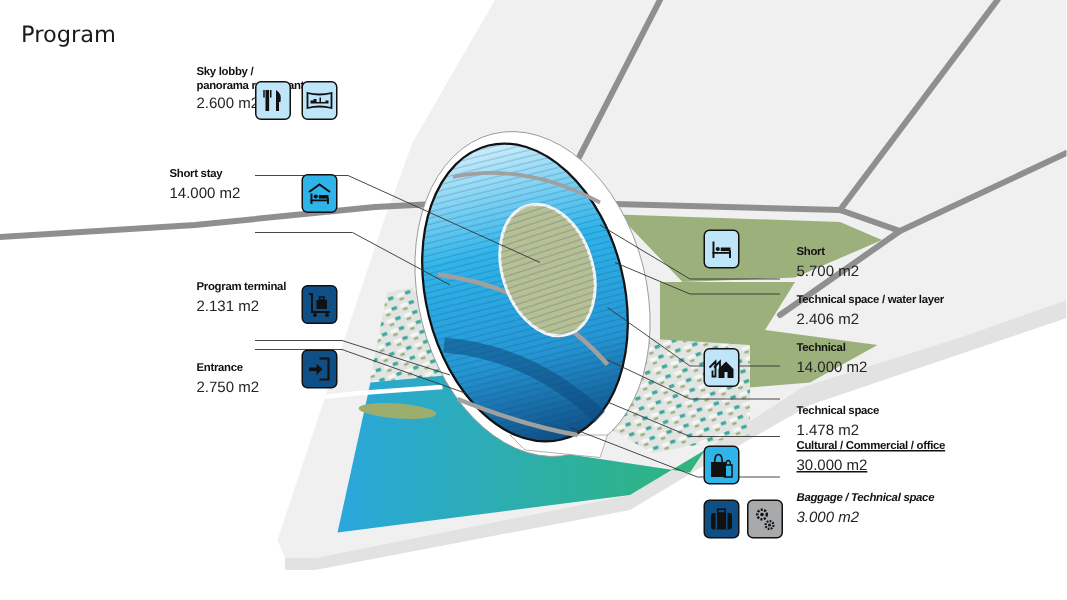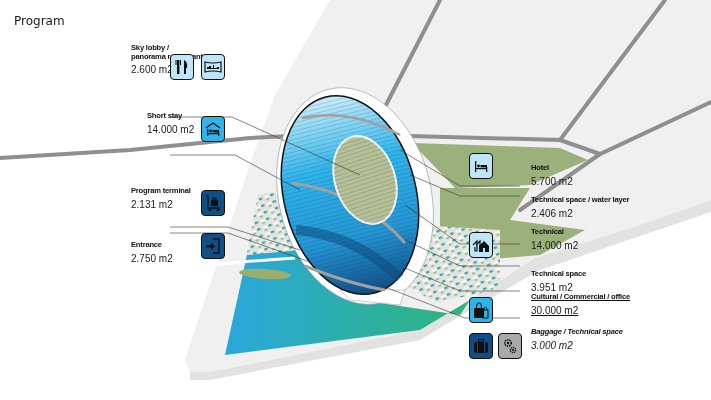--- a/index.html
+++ b/index.html
@@ -1,18 +1,18 @@
 <!DOCTYPE html>
 <html><head>
 <meta charset="utf-8">
 <style>
   html, body { margin:0; padding:0; }
   body { width:711px; height:400px; position:relative; overflow:hidden; background:#ffffff; font-family:"Liberation Sans", sans-serif; }
   #scene { position:absolute; left:0; top:0; width:711px; height:400px; }
-  .title { position:absolute; left:14px; top:14px; font-size:12px; color:#1a1a1a; font-family:"DejaVu Sans", sans-serif; font-weight:normal; }
+  .title { position:absolute; left:14px; top:14px; font-size:15px; color:#1a1a1a; font-family:"DejaVu Sans", sans-serif; font-weight:normal; }
   .label { position:absolute; font-size:7.6px; color:#111; line-height:1.15; }
   .label .name { font-weight:bold; letter-spacing:-0.2px; }
   .label .area { margin-top:3px; font-size:10px; color:#222; }
   .icon { position:absolute; width:24px; height:26px; border:1.6px solid #111; border-radius:4px; box-sizing:border-box; display:flex; align-items:center; justify-content:center; }
   .icon svg { width:18px; height:18px; }
   .c-light { background:#bfe6f8; }
   .c-mid { background:#2fb4ea; }
   .c-dark { background:#0f4f86; }
   .c-grey { background:#a7a9ab; }
 </style>
@@ -107,21 +107,21 @@
       <path d="M11 2 Q15 4 14 10 L13 10 L13 16 L11 16 Z" fill="#111"></path>
     </svg>
 </div>
 <div class="icon c-light" style="left:201px; top:54px;">
   <svg viewBox="0 0 18 18">
       <path d="M1 4 Q9 6 17 4 L17 14 Q9 12 1 14 Z" fill="none" stroke="#111" stroke-width="1.2"></path>
       <path d="M3 11 L3 9 L5 9 L5 8 L7 8 L7 10 L9 10 L9 7 L10 7 L10 10 L13 10 L13 9 L15 9 L15 11 Z" fill="#111"></path>
     </svg>
 </div>
 
-<div class="label" style="left:147px; top:112px;">
+<div class="label" style="left:113px; top:112px;">
   <div class="name">Short stay</div>
   <div class="area">14.000 m2</div>
 </div>
 <div class="icon c-mid" style="left:201px; top:116px;">
   <svg viewBox="0 0 18 18">
       <path d="M2 8 L9 3 L16 8" fill="none" stroke="#111" stroke-width="1.3"></path>
       <rect x="3" y="9" width="1.3" height="7" fill="#111"></rect>
       <circle cx="6.5" cy="11" r="1.4" fill="#111"></circle>
       <rect x="8.5" y="10" width="6.5" height="2.4" fill="#111"></rect>
       <rect x="3" y="13" width="12" height="1.2" fill="#111"></rect>
@@ -149,21 +149,21 @@
 </div>
 <div class="icon c-dark" style="left:201px; top:233px;">
   <svg viewBox="0 0 18 18">
       <path d="M9 2 L15 2 L15 16 L9 16" fill="none" stroke="#111" stroke-width="1.4"></path>
       <rect x="2" y="8" width="6" height="2.4" fill="#111"></rect>
       <path d="M7 5.5 L11 9.2 L7 13 Z" fill="#111"></path>
     </svg>
 </div>
 
 <div class="label" style="left:531px; top:164px;">
-  <div class="name">Hotel</div>
+  <div class="name">Short</div>
   <div class="area">5.700 m2</div>
 </div>
 <div class="icon c-light" style="left:469px; top:153px;">
   <svg viewBox="0 0 18 18">
       <rect x="3" y="4" width="1.3" height="11" fill="#111"></rect>
       <circle cx="6.5" cy="9" r="1.4" fill="#111"></circle>
       <rect x="8.5" y="8" width="6.5" height="2.4" fill="#111"></rect>
       <rect x="3" y="11" width="12" height="1.2" fill="#111"></rect>
       <rect x="14" y="10" width="1.3" height="5" fill="#111"></rect>
     </svg>
@@ -182,21 +182,21 @@
   <svg viewBox="0 0 18 18">
       <path d="M1 9 L5 5 L5 15 L3 15 L3 11" fill="none" stroke="#111" stroke-width="1.2"></path>
       <path d="M4 9 L8 5 L8 15" fill="none" stroke="#111" stroke-width="1.2"></path>
       <path d="M7 10 L12 5 L17 10 L17 16 L7 16 Z" fill="#111"></path>
       <rect x="11" y="12" width="2" height="4" fill="#bfe6f8"></rect>
     </svg>
 </div>
 
 <div class="label" style="left:531px; top:270px;">
   <div class="name">Technical space</div>
-  <div class="area">3.951 m2</div>
+  <div class="area">1.478 m2</div>
 </div>
 
 <div class="label" style="left:531px; top:293px;text-decoration:underline;">
   <div class="name">Cultural / Commercial / office</div>
   <div class="area">30.000 m2</div>
 </div>
 <div class="icon c-mid" style="left:469px; top:297px;">
   <svg viewBox="0 0 18 18">
       <rect x="2" y="7" width="10" height="10" fill="#111"></rect>
       <path d="M4.5 7 Q4.5 2 7 2 Q9.5 2 9.5 7" fill="none" stroke="#111" stroke-width="1.1"></path>

